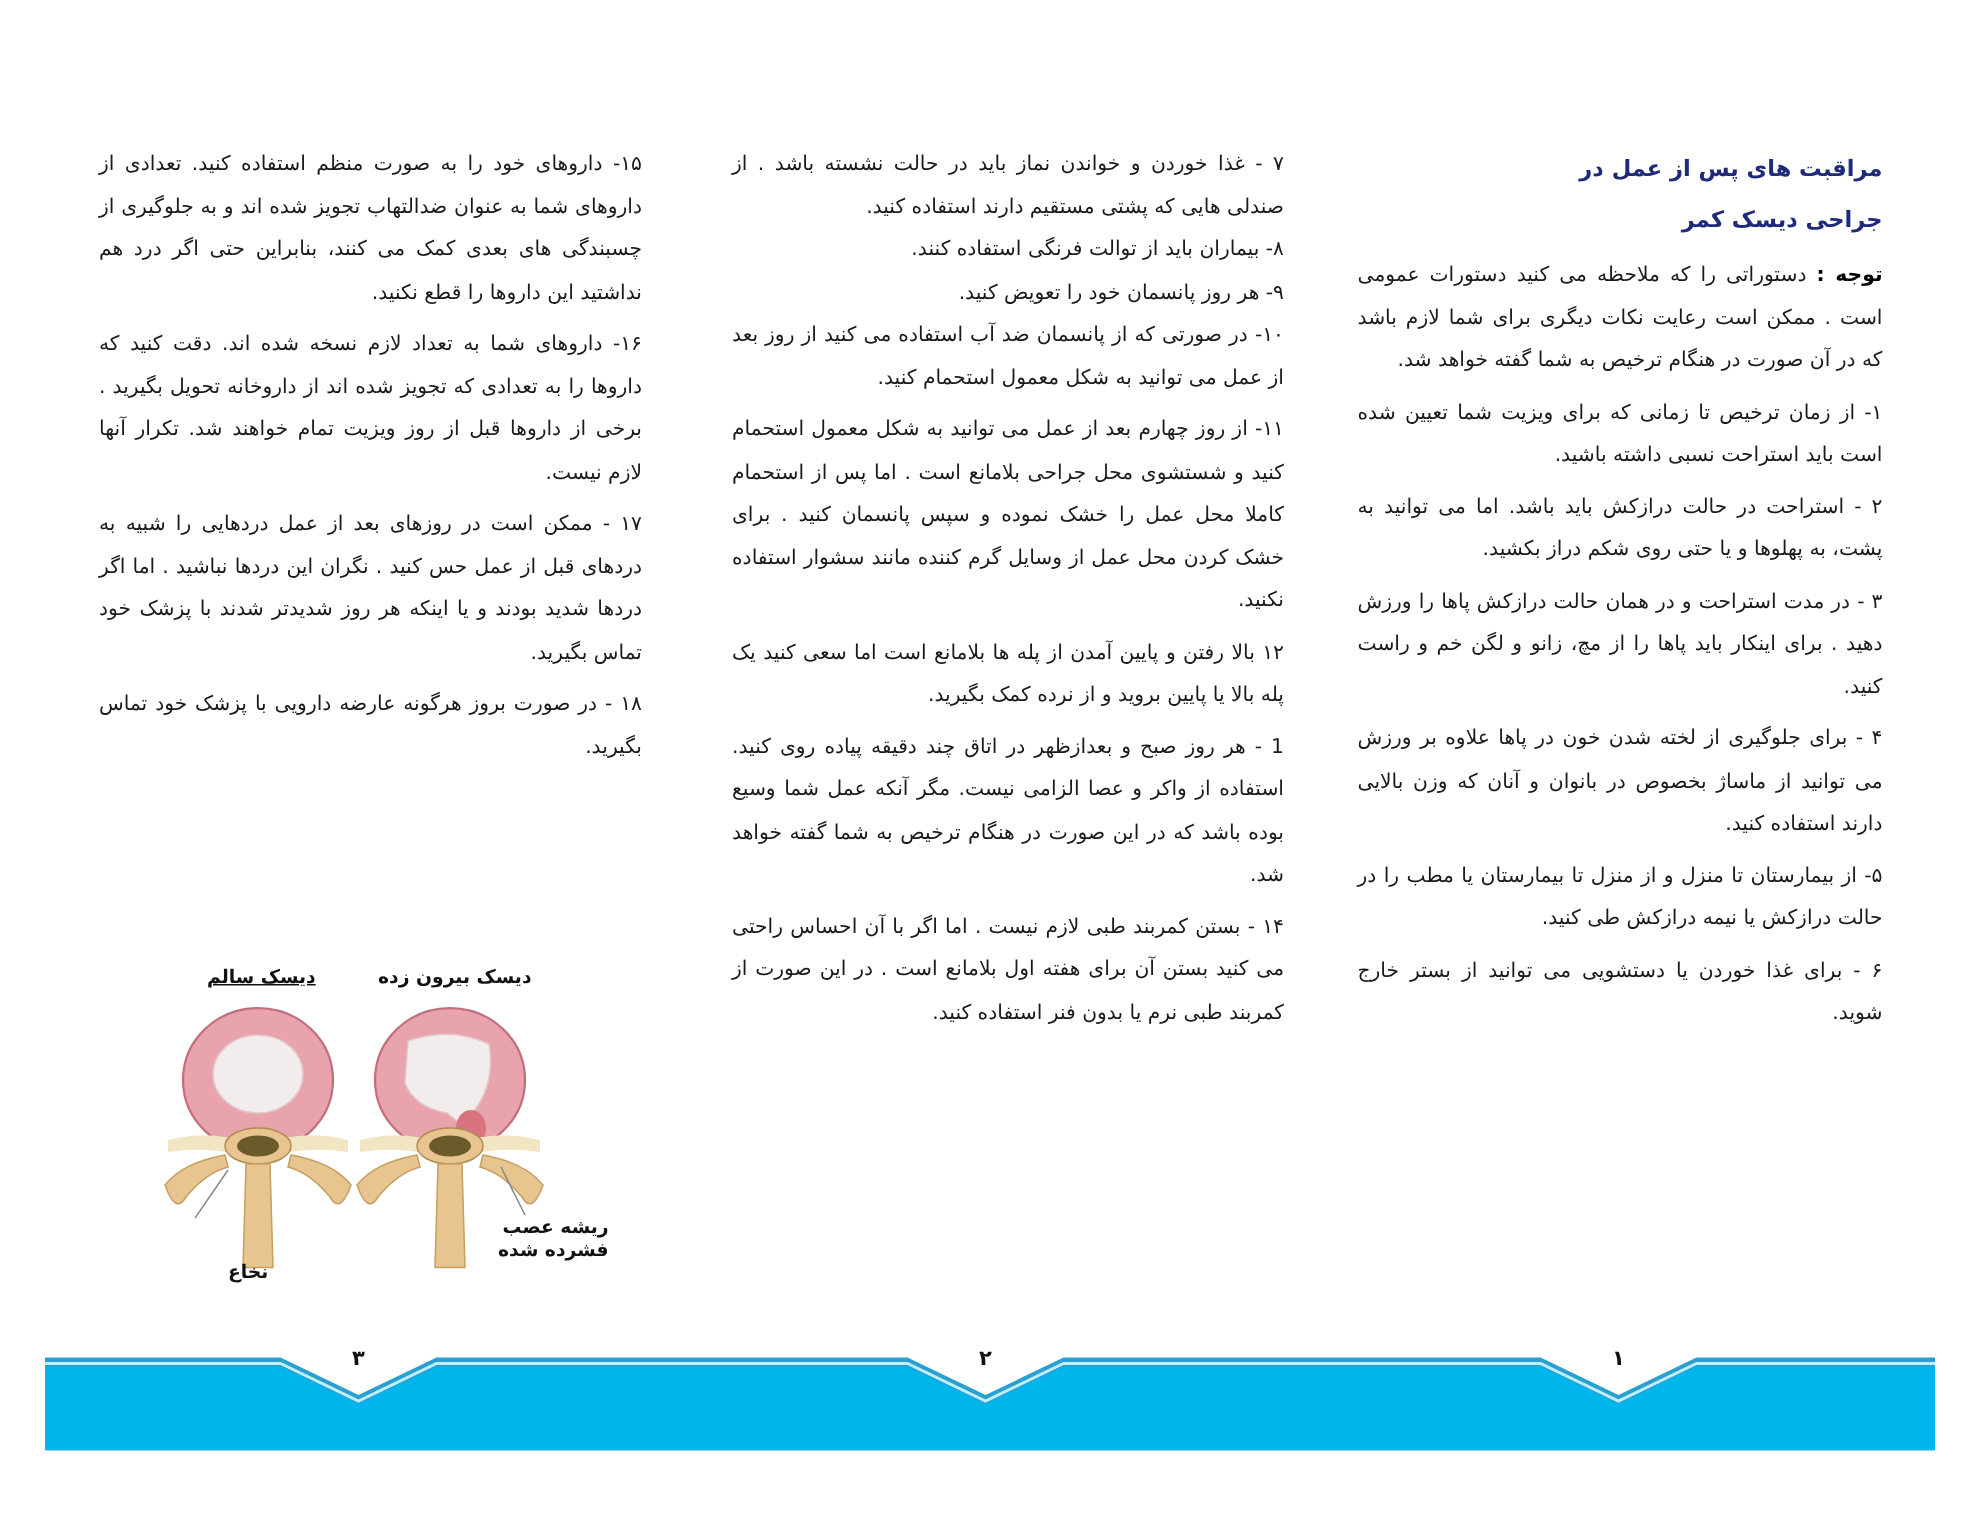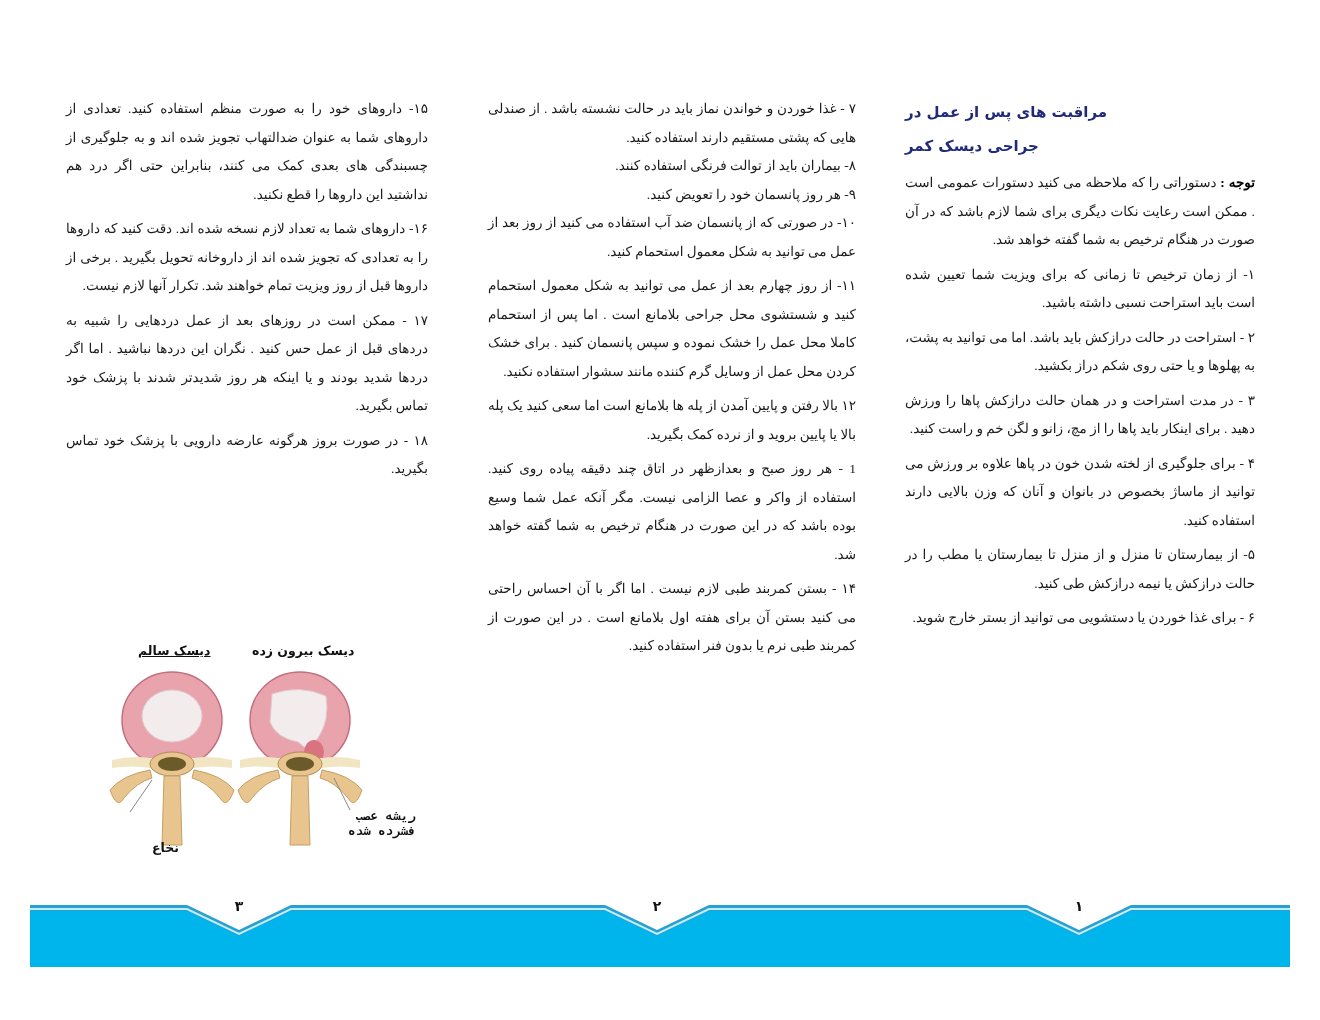--- a/index.html
+++ b/index.html
@@ -5,26 +5,26 @@
   html, body { margin:0; padding:0; }
   body {
     width:1320px; height:1020px; background:#ffffff; position:relative; overflow:hidden;
     font-family: "DejaVu Sans", "Liberation Sans", sans-serif;
   }
   .col {
     position:absolute; direction:rtl; text-align:justify; color:#1a1a1a;
     font-size:13.5px; line-height:28.5px; font-weight:bold;
   }
   .col p { margin:0; }
-  .col .normal { font-weight:normal;font-family:Liberation Serif, serif; }
+  .col .normal { font-weight:normal; }
   #col1 { left:905px; top:95px; width:350px; }
   #col2 { left:488px; top:95px; width:368px; }
   #col3 { left:66px; top:95px; width:362px; }
   .title {
-    text-align:left; color:#1f2a7a; font-size:15px; font-weight:bold; line-height:34px;
+    text-align:right; color:#1f2a7a; font-size:15px; font-weight:bold; line-height:34px;
   }
   .note-label { color:#000000;margin-top:28px; }
   .figure { position:absolute; left:100px; top:635px; width:280px; height:235px; }
   .fig-label { position:absolute; font-size:12.5px; font-weight:bold; color:#111; direction:rtl; white-space:nowrap; }
   .footer { position:absolute; left:30px; top:895px; width:1260px; height:72px; }
   .page-num { position:absolute; top:898px; font-size:14px; font-weight:bold; color:#111; width:20px; text-align:center; }
 </style>
 </head>
 <body>
 
@@ -82,21 +82,21 @@
       <ellipse cx="0" cy="44" rx="14" ry="7" fill="#6b5a2a"></ellipse>
       <path d="M-22,50 Q-50,55 -62,70 Q-55,90 -48,78 Q-35,62 -20,58 Z" fill="#e8c48f" stroke="#c79f63"></path>
       <path d="M22,50 Q50,55 62,70 Q55,90 48,78 Q35,62 20,58 Z" fill="#e8c48f" stroke="#c79f63"></path>
       <path d="M-8,56 L8,56 L10,125 L-10,125 Z" fill="#e8c48f" stroke="#c79f63"></path>
       <line x1="34" y1="58" x2="50" y2="90" stroke="#888" stroke-width="1"></line>
     </g>
   </svg>
   <div class="fig-label" style="left:38px; top:8px;text-decoration:underline;">دیسک سالم</div>
   <div class="fig-label" style="left:152px; top:8px;">دیسک بیرون زده</div>
   <div class="fig-label" style="left:52px; top:205px;">نخاع</div>
-  <div class="fig-label" style="left:248px; top:175px; line-height:15px;font-family:Liberation Mono, monospace;">
+  <div class="fig-label" style="left:232px; top:175px; line-height:15px;">
     <div>ریشه عصب</div>
     <div>فشرده شده</div>
   </div>
 </div>
 
 <svg class="footer" viewBox="0 0 1260 72" preserveAspectRatio="none">
   <path d="M0,10 L157,10 L209,35 L261,10 L575,10 L627,35 L679,10 L997,10 L1049,35 L1101,10 L1260,10 L1260,72 L0,72 Z" fill="#2a9fd0"></path>
   <path d="M0,14 L157,14 L209,39 L261,14 L575,14 L627,39 L679,14 L997,14 L1049,39 L1101,14 L1260,14" fill="none" stroke="#bfeeff" stroke-width="2"></path>
   <path d="M0,16 L157,16 L209,41 L261,16 L575,16 L627,41 L679,16 L997,16 L1049,41 L1101,16 L1260,16 L1260,72 L0,72 Z" fill="#00b4ec"></path>
 </svg>

